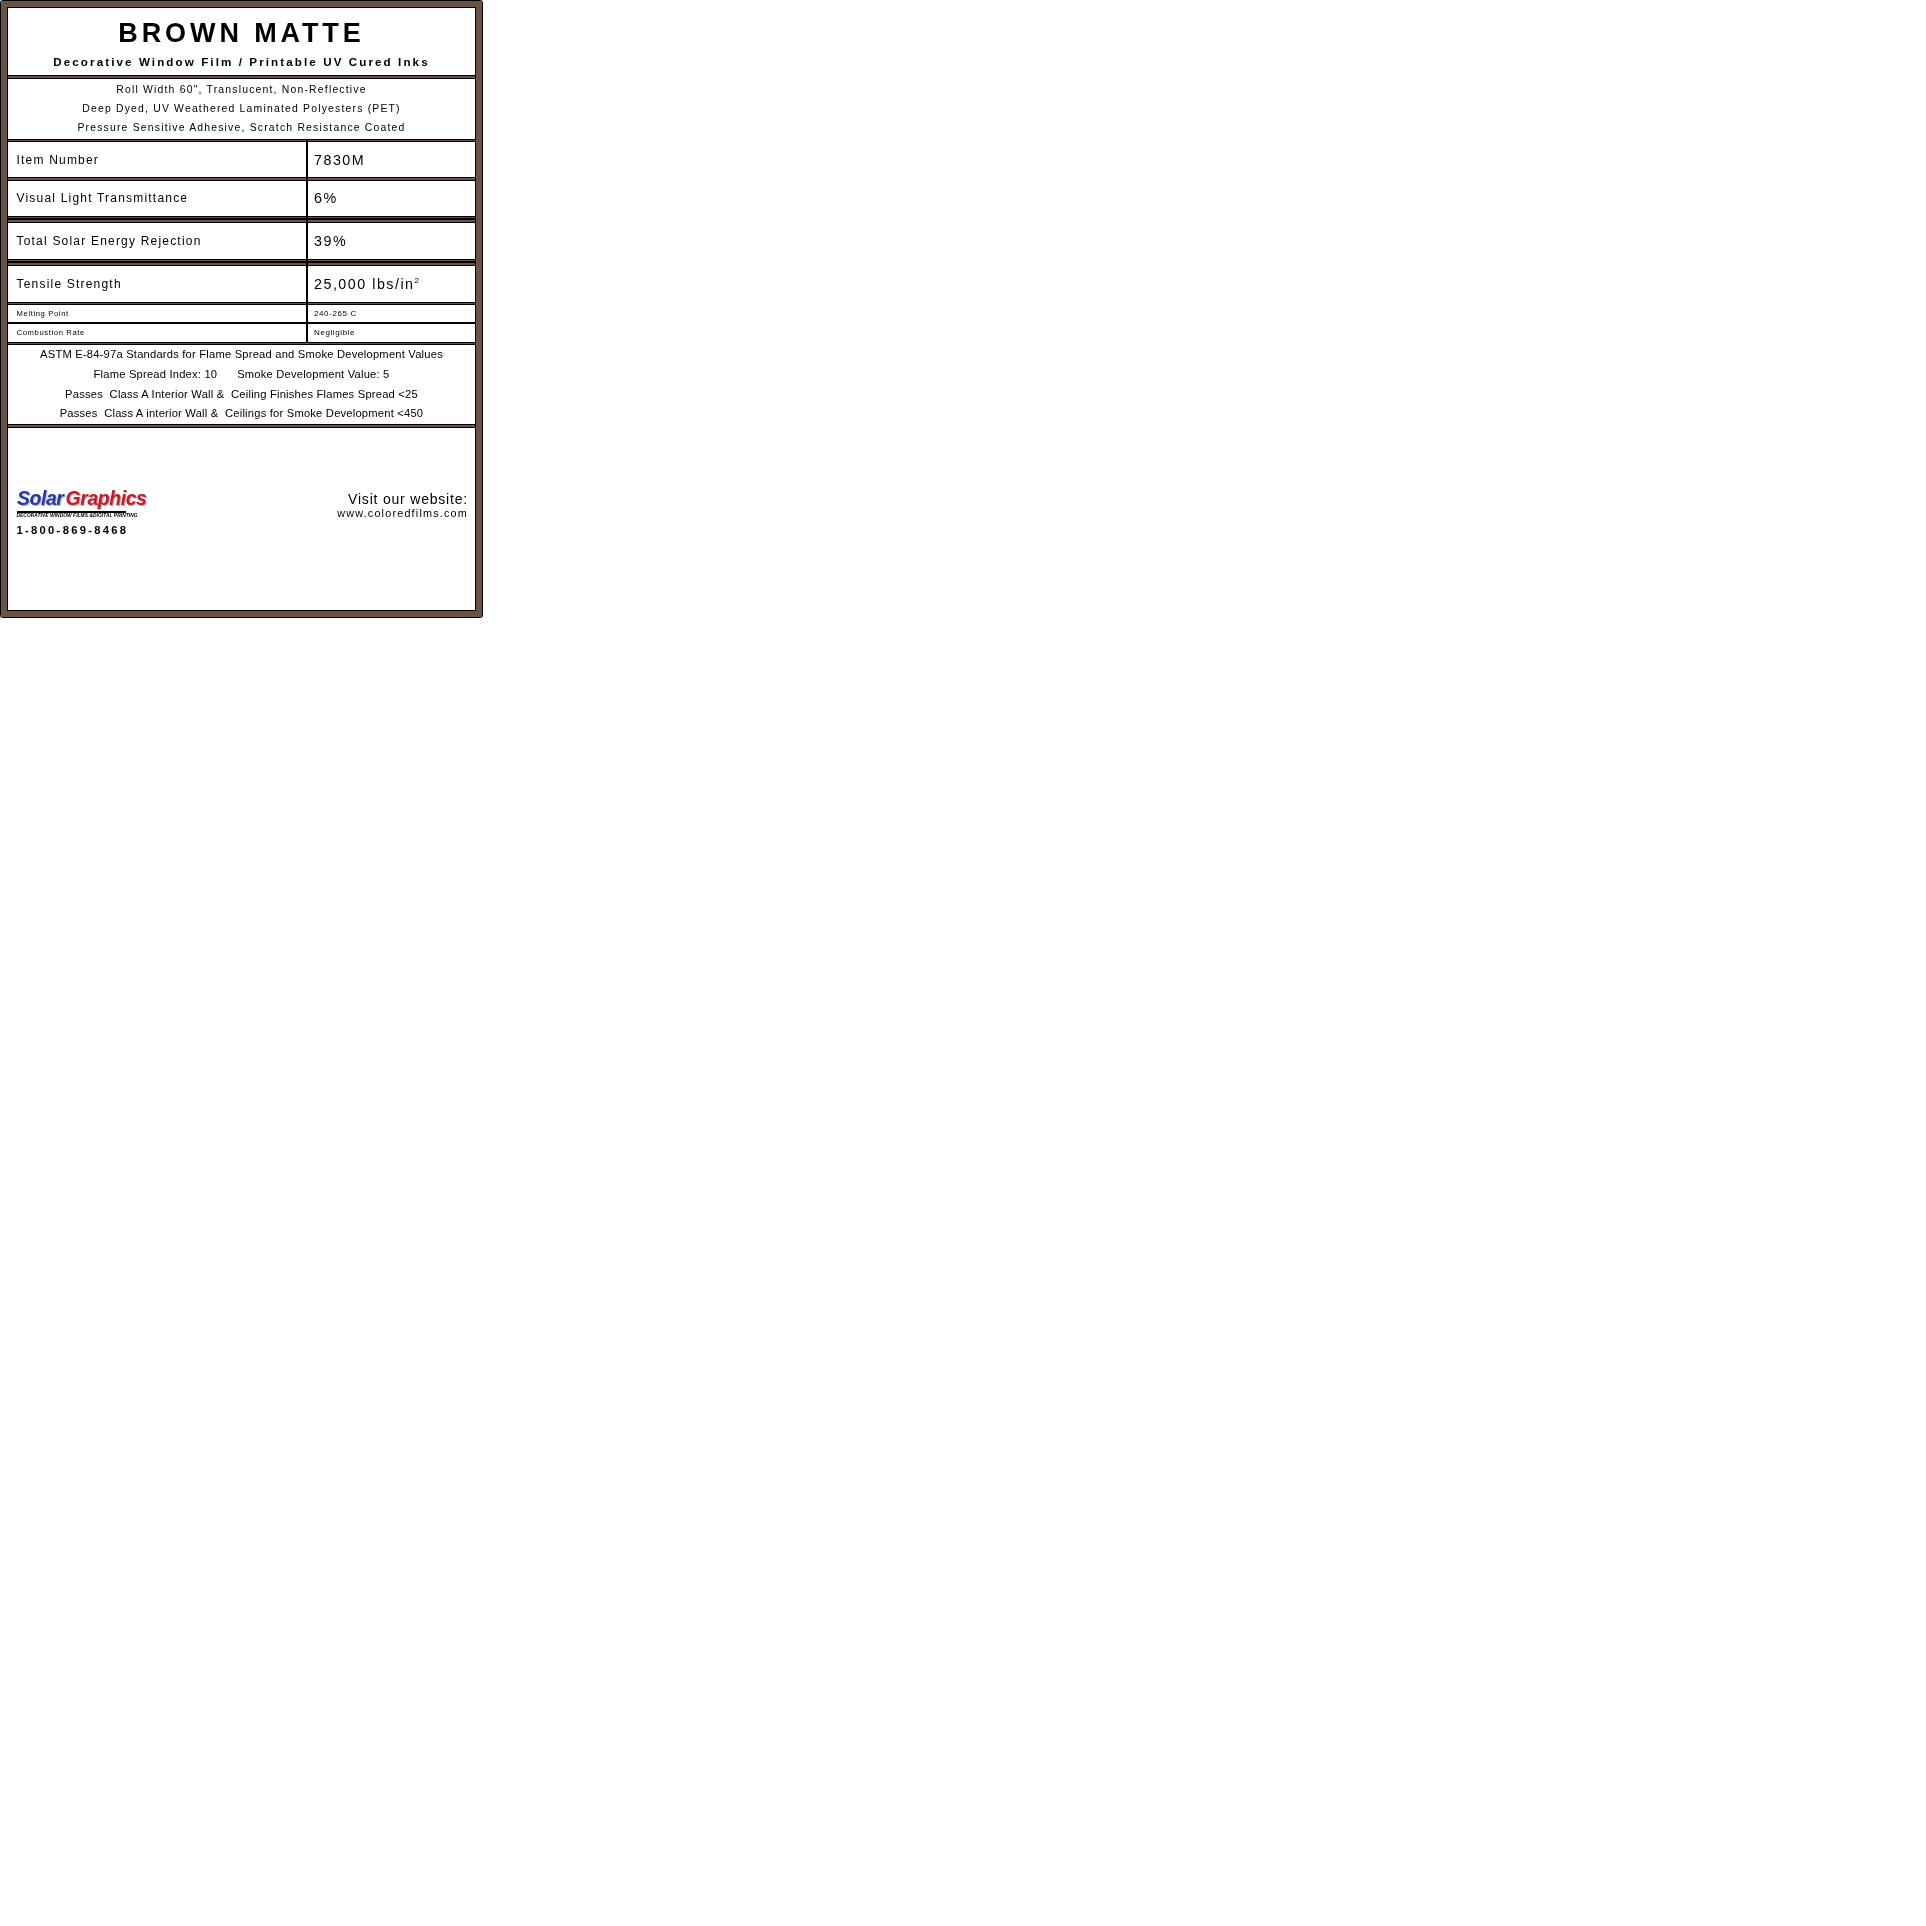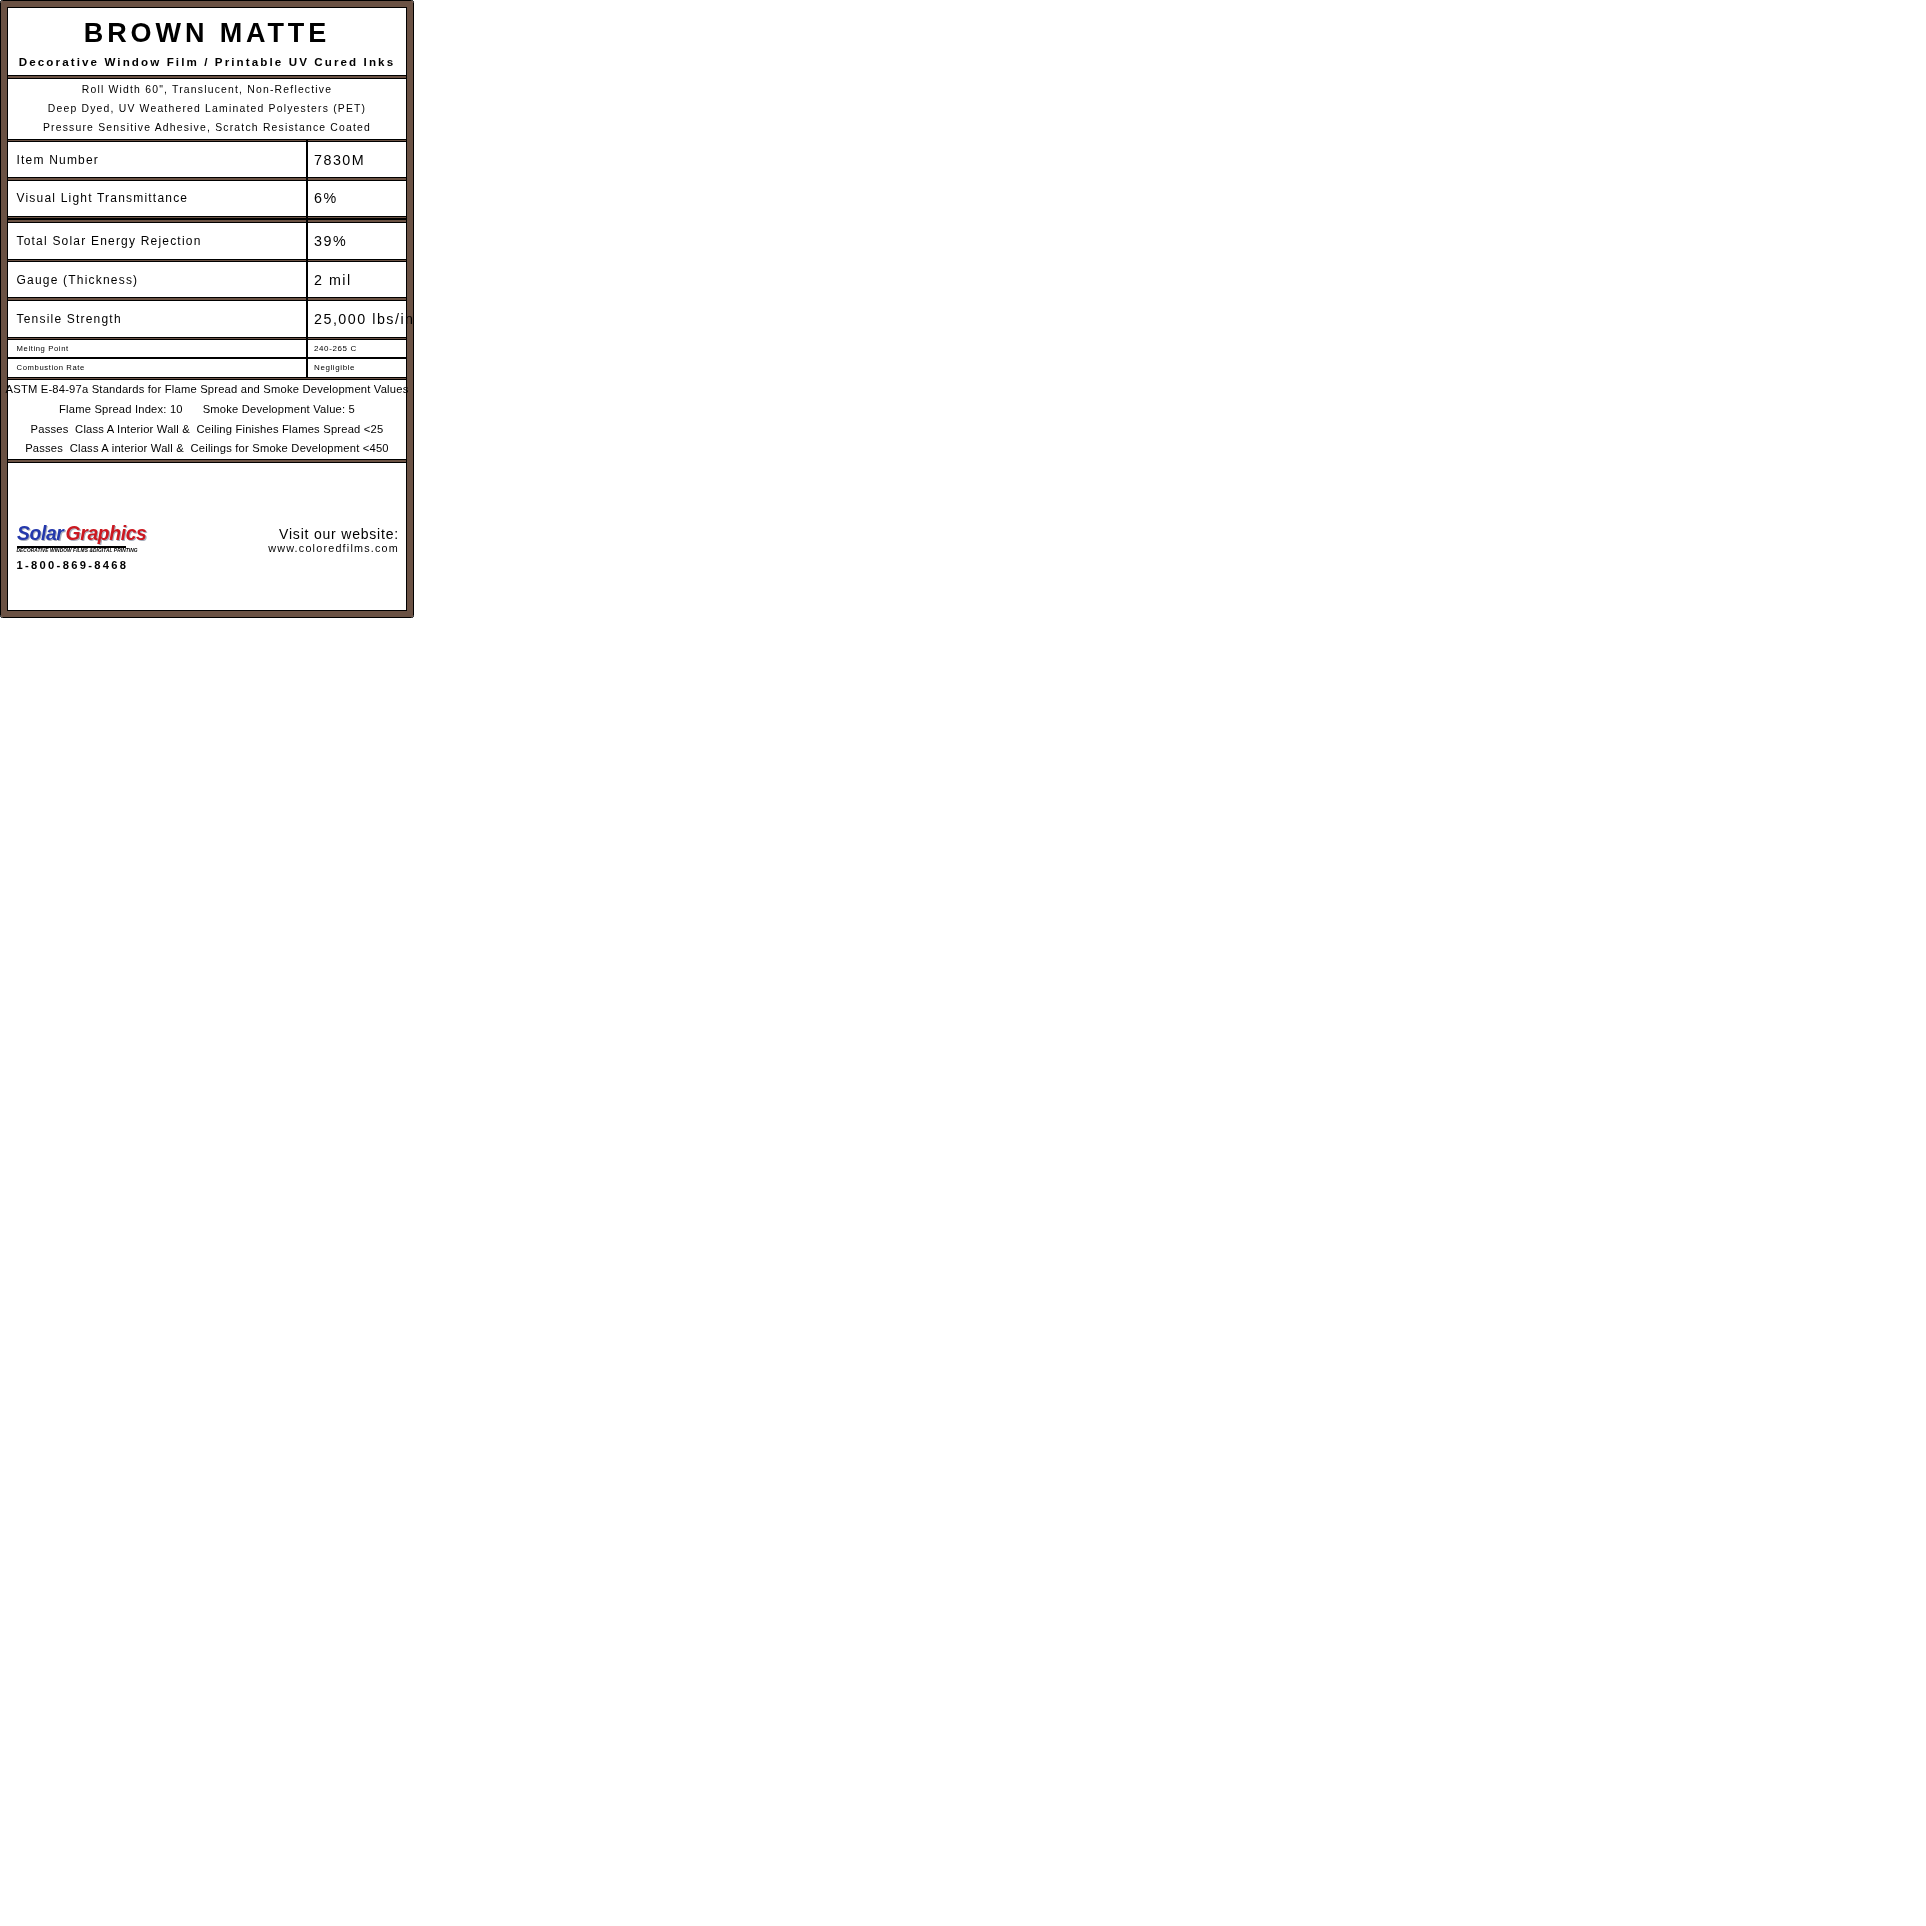--- a/index.html
+++ b/index.html
@@ -1,20 +1,20 @@
 <!DOCTYPE html>
 <html style="font-size:6.2px"><head>
 <meta charset="utf-8">
 <style>
   html,body { margin:0; padding:0; background:#ffffff; }
   * { box-sizing:border-box; }
   body { font-family:"Liberation Sans", sans-serif; color:#000; }
 
   .sheet {
-    width:414px; height:618px;
+    width:483px; height:618px;
     border:1.2px solid #000;
     border-radius:2.3px;
     overflow:hidden;
   }
   .frame {
     width:100%; height:100%;
     border:6.2px solid #6b5244;
   }
   .inner {
     width:100%; height:100%;
@@ -156,24 +156,20 @@
         <div class="hband"></div>
 
         <div class="hband"></div>
 
         <div class="spec-row tall">
           <div class="row-label">Total Solar Energy Rejection</div>
           <div class="row-value">39%</div>
         </div>
         <div class="hband"></div>
 
-        <div class="spec-row large">
-          <div class="row-label">Gauge (Thickness)</div>
-          <div class="row-value">2 mil</div>
-        </div>
         <div class="hband"></div>
 
         <div class="spec-row tall">
           <div class="row-label">Tensile Strength</div>
           <div class="row-value"><span>25,000 lbs/in</span><span class="sup">2</span></div>
         </div>
         <div class="hband"></div>
 
         <div class="spec-row small">
           <div class="row-label">Melting Point</div>

